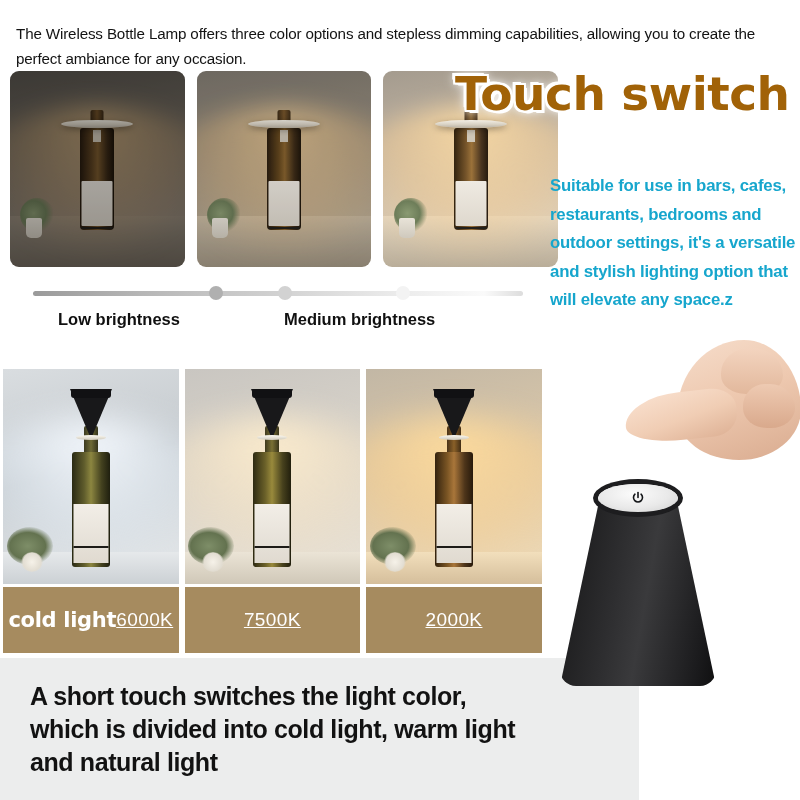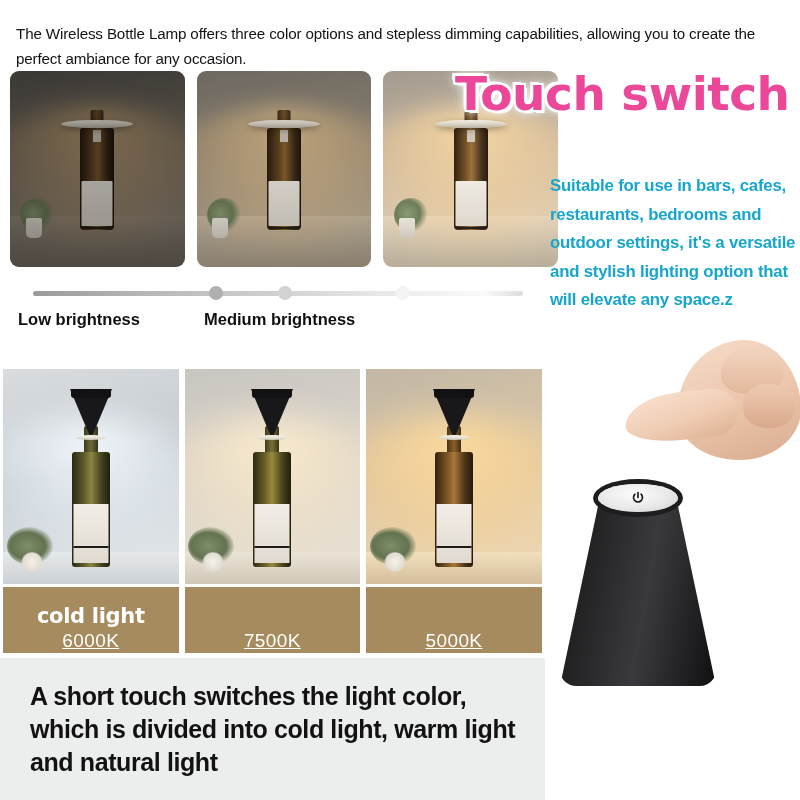--- a/index.html
+++ b/index.html
@@ -141,34 +141,34 @@
   .bright-labels {
     position: absolute;
     left: 18px;
     top: 310px;
     width: 520px;
     display: flex;
     font-size: 16.5px;
     font-weight: bold;
     color: #101010;
   }
-  .bright-labels span { white-space: nowrap; }
+  .bright-labels span { white-space: nowrap; margin-left: 40px; }
   .bl1 { width: 186px; }
   .bl2 { width: 185px; }
   .bl3 { width: 150px; }
 
   
   .touch-switch {
     position: absolute;
     left: 455px;
     top: 66px;
     font-size: 47px;
     font-weight: bold;
     font-family: "DejaVu Sans", sans-serif;
-    color: #ec4899;
+    color: #a16207;
     letter-spacing: -0.5px;
     white-space: nowrap;
     text-shadow:
        2px  0  0 #ffffff, -2px  0  0 #ffffff,
        0  2px  0 #ffffff,  0 -2px  0 #ffffff,
        2px  2px 0 #ffffff, -2px  2px 0 #ffffff,
        2px -2px 0 #ffffff, -2px -2px 0 #ffffff,
        3px  3px 0 #ffffff, -3px -3px 0 #ffffff,
        0 0 9px #ffffff, 0 0 14px #ffffff;
   }
@@ -282,23 +282,23 @@
     display: flex;
   }
   .ct-cap {
     position: relative;
     width: 181.6px;
     height: 72px;
     background: #a68b5f;
     border: 3px solid #ffffff;
     box-sizing: border-box;
     display: flex;
-    flex-direction: column;
+    flex-direction: row;
     align-items: center;
-    justify-content: flex-end;
+    justify-content: center;
     color: #ffffff;
   }
   .ct-cap .name {
     font-family: "DejaVu Sans", sans-serif;
     font-size: 21px;
     font-weight: bold;
     line-height: 25px;
     letter-spacing: -0.3px;
   }
   .ct-cap .kelvin {
@@ -306,21 +306,21 @@
     line-height: 24px;
     letter-spacing: 0.4px;
     text-decoration: underline;
   }
 
   
   .bottom-block {
     position: absolute;
     left: 0px;
     top: 658px;
-    width: 545px;
+    width: 639px;
     height: 142px;
     background: #eceded;
   }
   .bottom-text {
     position: absolute;
     left: 30px;
     top: 22px;
     width: 500px;
     font-size: 25px;
     font-weight: bold;
@@ -529,21 +529,21 @@
 
 <div class="ct-captions">
   <div class="ct-cap">
     <div class="name">cold light</div>
     <div class="kelvin">6000K</div>
   </div>
   <div class="ct-cap">
     <div class="kelvin">7500K</div>
   </div>
   <div class="ct-cap">
-    <div class="kelvin">5000K</div>
+    <div class="kelvin">2000K</div>
   </div>
 </div>
 
 <div class="bottom-block">
   <div class="bottom-text">A short touch switches the light color, which is divided into cold light, warm light and natural light</div>
 </div>
 
 <div class="base-area">
 
   <div class="hand">

